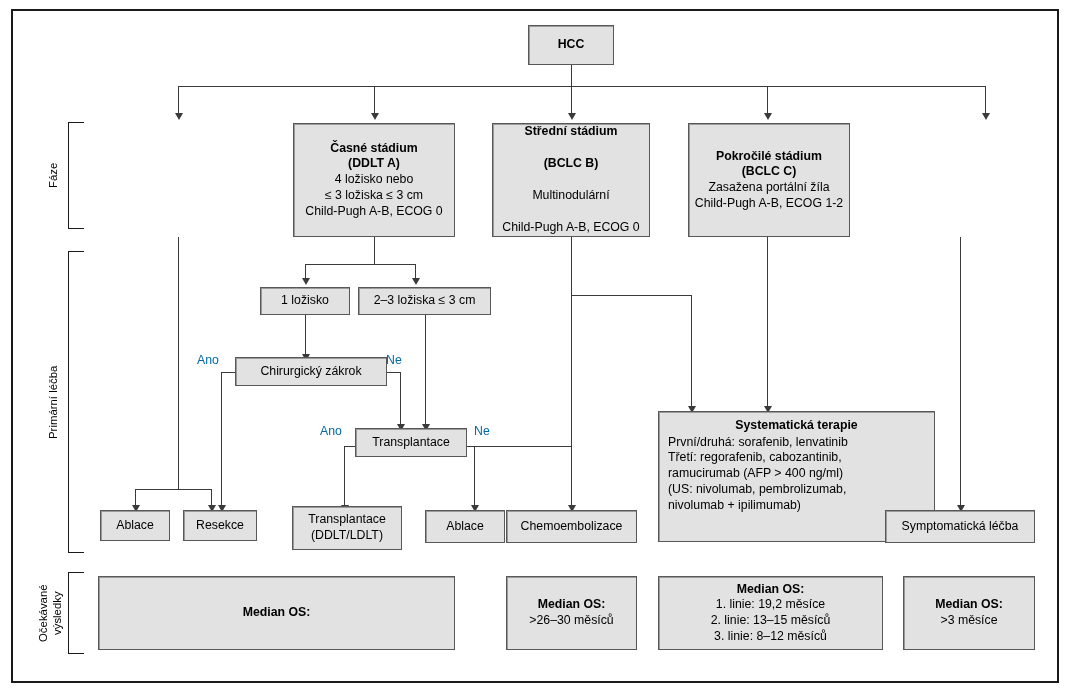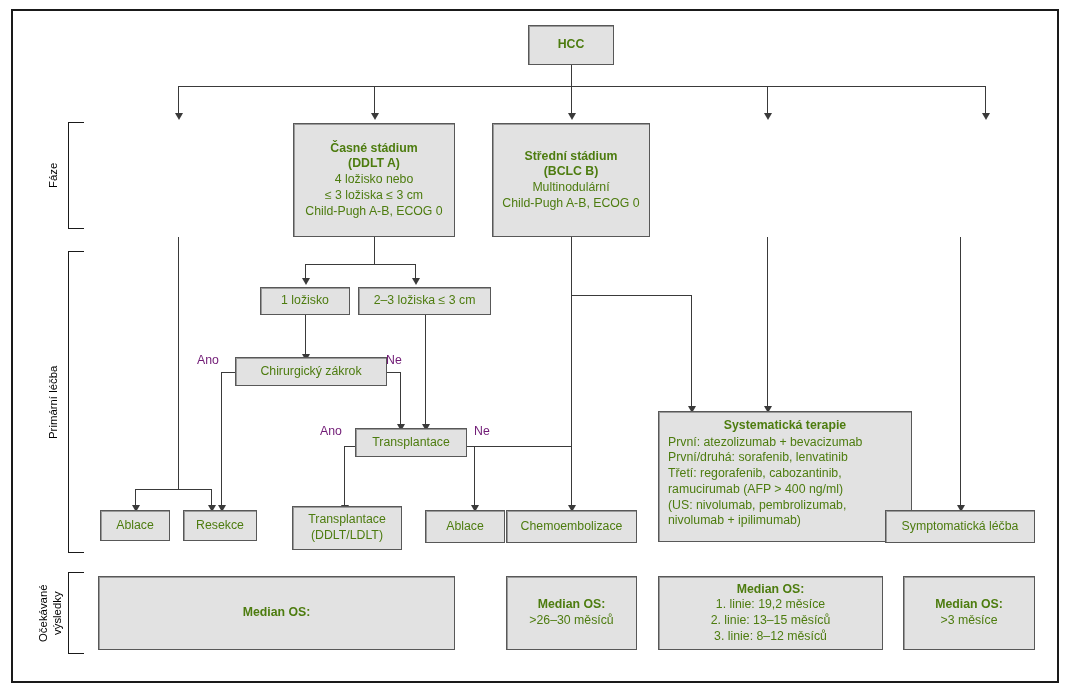--- a/index.html
+++ b/index.html
@@ -31,21 +31,21 @@
     position: absolute;
     box-sizing: border-box;
     background: #e2e2e2;
     border: 1px solid #585858;
     box-shadow: 1px 1px 0 0 #9a9a9a inset;
     display: flex;
     flex-direction: column;
     align-items: center;
     justify-content: center;
     text-align: center;
-    color: #4d7c0f;
+    color: #000000;
     line-height: 1.28;
     z-index: 3;
   }
   .box .bhead {
     font-weight: bold;
   }
   .box.stage { font-size: 12.3px; }
   .box.stage .bhead { font-size: 12.3px; }
   .box.small { font-size: 12.3px; }
   .box.sys {
@@ -93,21 +93,21 @@
     font-size: 11.4px;
     color: #000;
     text-align: center;
     line-height: 1.25;
     white-space: pre-line;
     z-index: 1;
   }
   .elabel {
     position: absolute;
     font-size: 12.3px;
-    color: #701a75;
+    color: #0369a1;
     z-index: 4;
     background: transparent;
   }
 </style>
 </head>
 <body>
 
 <div id="canvas">
 
   <div class="frame"></div>
@@ -143,27 +143,33 @@
 
 
   <div class="box stage" style="left:293px; top:123px; width:162px; height:114px;">
     <span class="bhead">Časné stádium</span>
     <span class="bhead">(DDLT A)</span>
     <span>4 ložisko nebo</span>
     <span>≤ 3 ložiska ≤ 3 cm</span>
     <span>Child-Pugh A-B, ECOG 0</span>
   </div>
 
-  <div class="box stage" style="left:492px; top:123px; width:158px; height:114px;">
+  <div class="box stage" style="left:492px; top:123px; width:158px; height:114px;justify-content:space-between;">
     <span class="bhead">Střední stádium</span>
     <span class="bhead">(BCLC B)</span>
     <span>Multinodulární</span>
     <span>Child-Pugh A-B, ECOG 0</span>
   </div>
 
+  <div class="box stage" style="left:688px; top:123px; width:162px; height:114px;">
+    <span class="bhead">Pokročilé stádium</span>
+    <span class="bhead">(BCLC C)</span>
+    <span>Zasažena portální žíla</span>
+    <span>Child-Pugh A-B, ECOG 1-2</span>
+  </div>
 
 
   <div class="ln lnv" style="left:178px; top:237px; height:252px;"></div>
   <div class="ln lnh" style="left:135px; top:489px; width:76px;"></div>
   <div class="ln lnv" style="left:135px; top:489px; height:18px;"></div>
   <div class="arw" style="left:132px; top:505px;"></div>
   <div class="ln lnv" style="left:211px; top:489px; height:18px;"></div>
   <div class="arw" style="left:208px; top:505px;"></div>
 
   <div class="ln lnv" style="left:374px; top:237px; height:27px;"></div>
@@ -219,23 +225,22 @@
   <div class="ln lnv" style="left:691px; top:295px; height:113px;"></div>
   <div class="arw" style="left:688px; top:406px;"></div>
   <div class="arw" style="left:568px; top:505px;"></div>
 
   <div class="ln lnv" style="left:767px; top:237px; height:171px;"></div>
   <div class="arw" style="left:764px; top:406px;"></div>
 
   <div class="ln lnv" style="left:960px; top:237px; height:270px;"></div>
   <div class="arw" style="left:957px; top:505px;"></div>
 
-  <div class="box sys" style="left:658px; top:411px; width:254px; height:131px;">
+  <div class="box sys" style="left:658px; top:411px; width:277px; height:131px;">
     <span class="bhead">Systematická terapie</span>
-    <span>První: atezolizumab + bevacizumab</span>
     <span>První/druhá: sorafenib, lenvatinib</span>
     <span>Třetí: regorafenib, cabozantinib,</span>
     <span>ramucirumab (AFP &gt; 400 ng/ml)</span>
     <span>(US: nivolumab, pembrolizumab,</span>
     <span>nivolumab + ipilimumab)</span>
   </div>
 
   <div class="box small" style="left:100px; top:510px; width:70px; height:31px;">
     <span>Ablace</span>
   </div>

